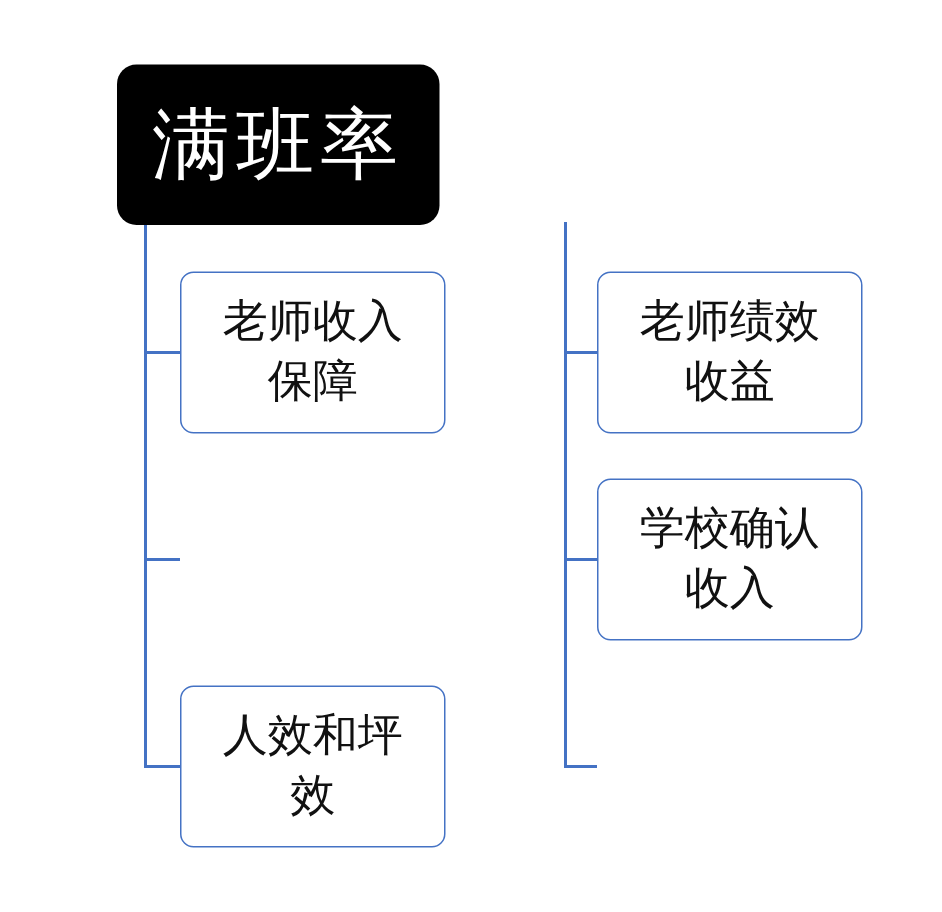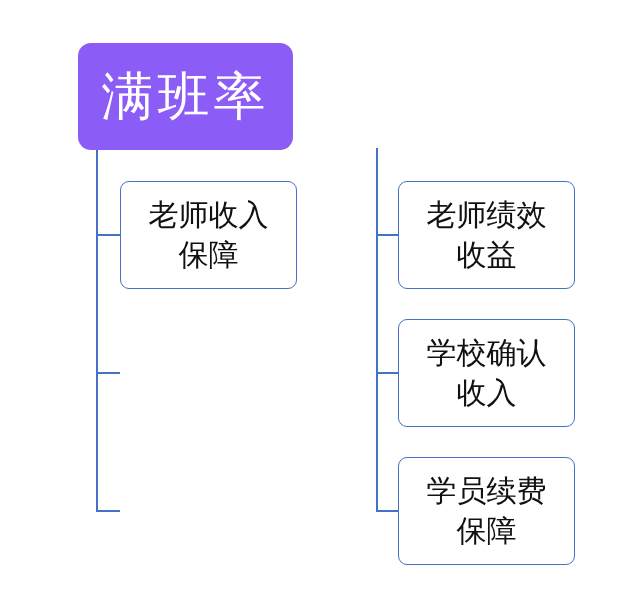--- a/index.html
+++ b/index.html
@@ -10,21 +10,21 @@
   }
   .canvas {
     position: relative;
     width: 628px;
     height: 608px;
     background: #ffffff;
     overflow: hidden;
   }
   .header-box {
     position: absolute;
-    background: #8b5cf6;
+    background: #000000;
     border-radius: 13px;
     color: #ffffff;
     display: flex;
     align-items: center;
     justify-content: center;
     font-size: 52px;
     letter-spacing: 4px;
     text-align: center;
     box-sizing: border-box;
   }
@@ -72,24 +72,24 @@
 <div class="canvas">
 
   <div class="header-box hdr-left">满班率</div>
 
   <div class="connector vline-left"></div>
   <div class="connector stub-l1"></div>
   <div class="connector stub-l2"></div>
   <div class="connector stub-l3"></div>
 
   <div class="child-box chl-1">老师收入保障</div>
+  <div class="child-box chl-3">人效和坪效</div>
 
 
   <div class="connector vline-right"></div>
   <div class="connector stub-r1"></div>
   <div class="connector stub-r2"></div>
   <div class="connector stub-r3"></div>
 
   <div class="child-box chr-1">老师绩效收益</div>
   <div class="child-box chr-2">学校确认收入</div>
-  <div class="child-box chr-3">学员续费保障</div>
 
 </div>
 
 </body></html>

